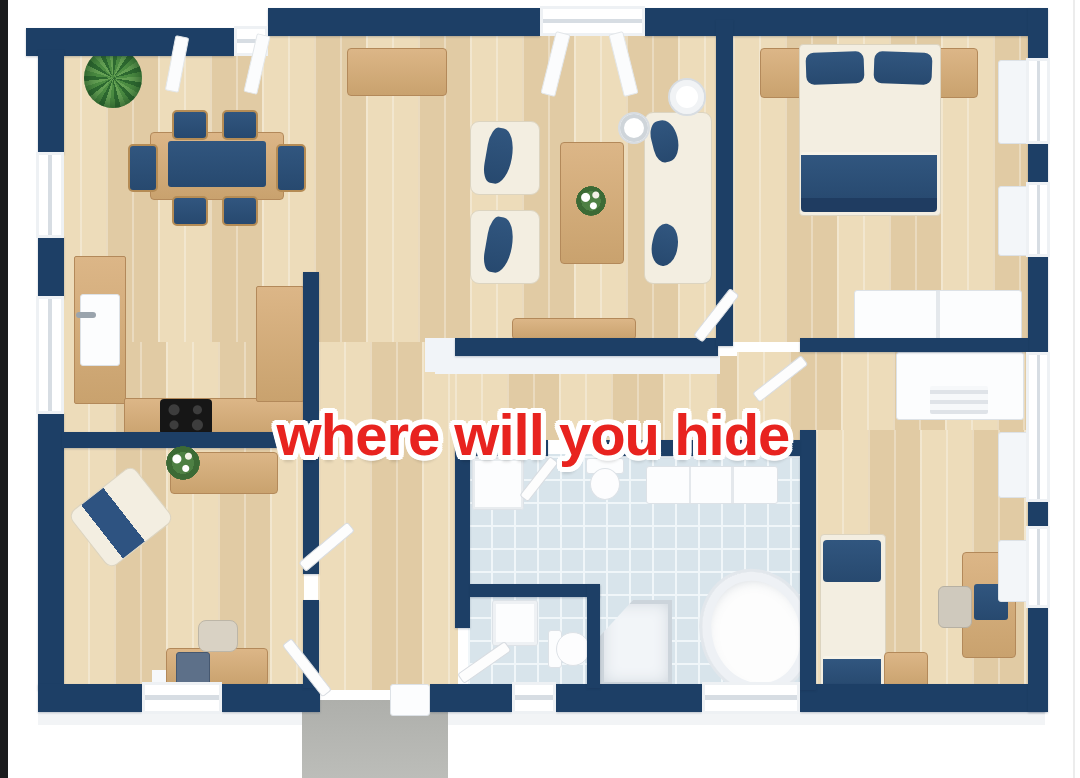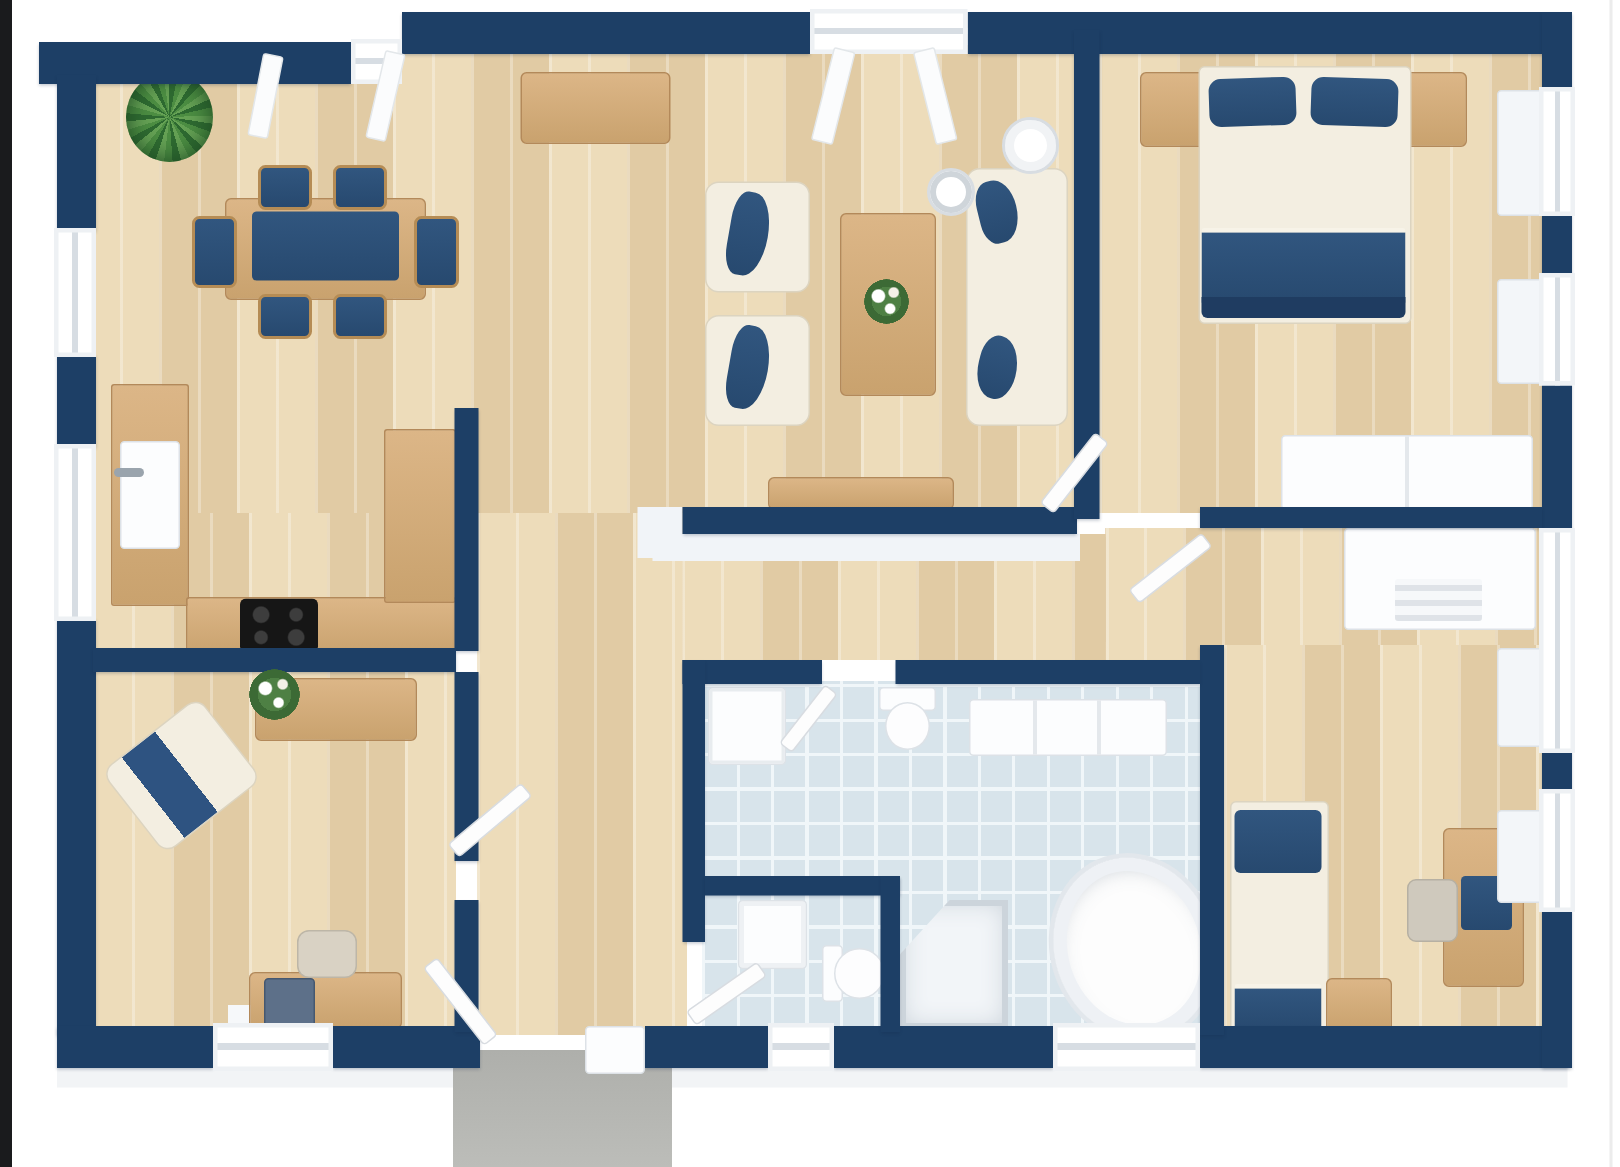--- a/index.html
+++ b/index.html
@@ -210,14 +210,15 @@
   <div class="abs" style="left:198px;top:620px;width:38px;height:30px;background:#d9d2c4;border:1px solid #bdb6a7;border-radius:8px;z-index:3;"></div>
 
   <div class="door" style="left:730px;top:288px;width:10px;height:58px;transform:rotate(38deg);transform-origin:top left;"></div>
   <div class="door" style="left:801px;top:355px;width:10px;height:60px;transform:rotate(52deg);transform-origin:top left;"></div>
   <div class="door" style="left:306px;top:572px;width:10px;height:62px;transform:rotate(-130deg);transform-origin:top left;"></div>
   <div class="door" style="left:464px;top:684px;width:10px;height:56px;transform:rotate(-125deg);transform-origin:top left;"></div>
   <div class="door" style="left:332px;top:690px;width:10px;height:64px;transform:rotate(142deg);transform-origin:top left;"></div>
   <div class="door" style="left:550px;top:456px;width:9px;height:48px;transform:rotate(38deg);transform-origin:top left;"></div>
   <div class="whitef" style="left:390px;top:684px;width:38px;height:30px;z-index:6;"></div>
 
+  <div class="meme l2">where will you hide</div>
 
 </div>
 
 </body></html>

